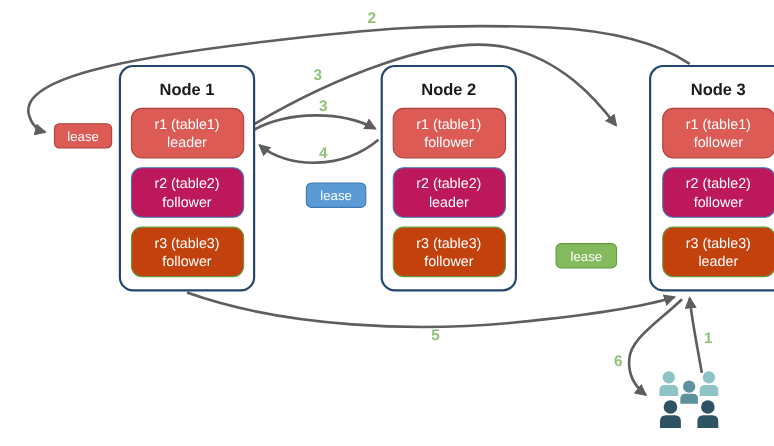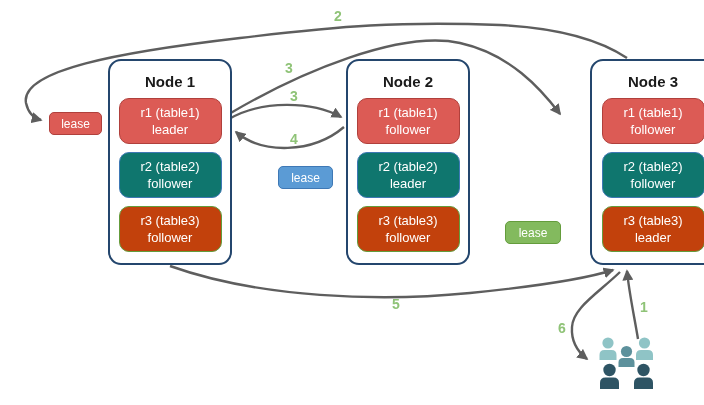--- a/index.html
+++ b/index.html
@@ -15,21 +15,21 @@
   .node-title{
     height:34px;display:flex;align-items:center;justify-content:center;
     font-size:15px;font-weight:bold;color:#1a1a1a;padding-top:3px;
   }
   .replica{
     width:101px;height:44px;margin:0 auto 8px auto;border-radius:10px;
     display:flex;flex-direction:column;align-items:center;justify-content:center;
     color:#ffffff;font-size:13px;line-height:17px;text-align:center;
   }
   .replica.red{background:#DC5B55;border:1.5px solid #B0403C;}
-  .replica.blue{background:#0f766e;border:1.5px solid #3E78B5;}
+  .replica.blue{background:#be185d;border:1.5px solid #3E78B5;}
   .replica.green{background:#c2410c;border:1.5px solid #649C3C;}
   
   .lease{
     position:absolute;height:21px;display:flex;align-items:center;justify-content:center;
     color:#ffffff;font-size:12px;border-radius:5px;
   }
   .lease.red{left:49px;top:112px;width:51px;background:#DC5B55;border:1.5px solid #B0403C;}
   .lease.blue{left:278px;top:166px;width:53px;background:#5B9BD5;border:1.5px solid #3E78B5;}
   .lease.green{left:505px;top:221px;width:54px;background:#83BA5E;border:1.5px solid #649C3C;}
   

